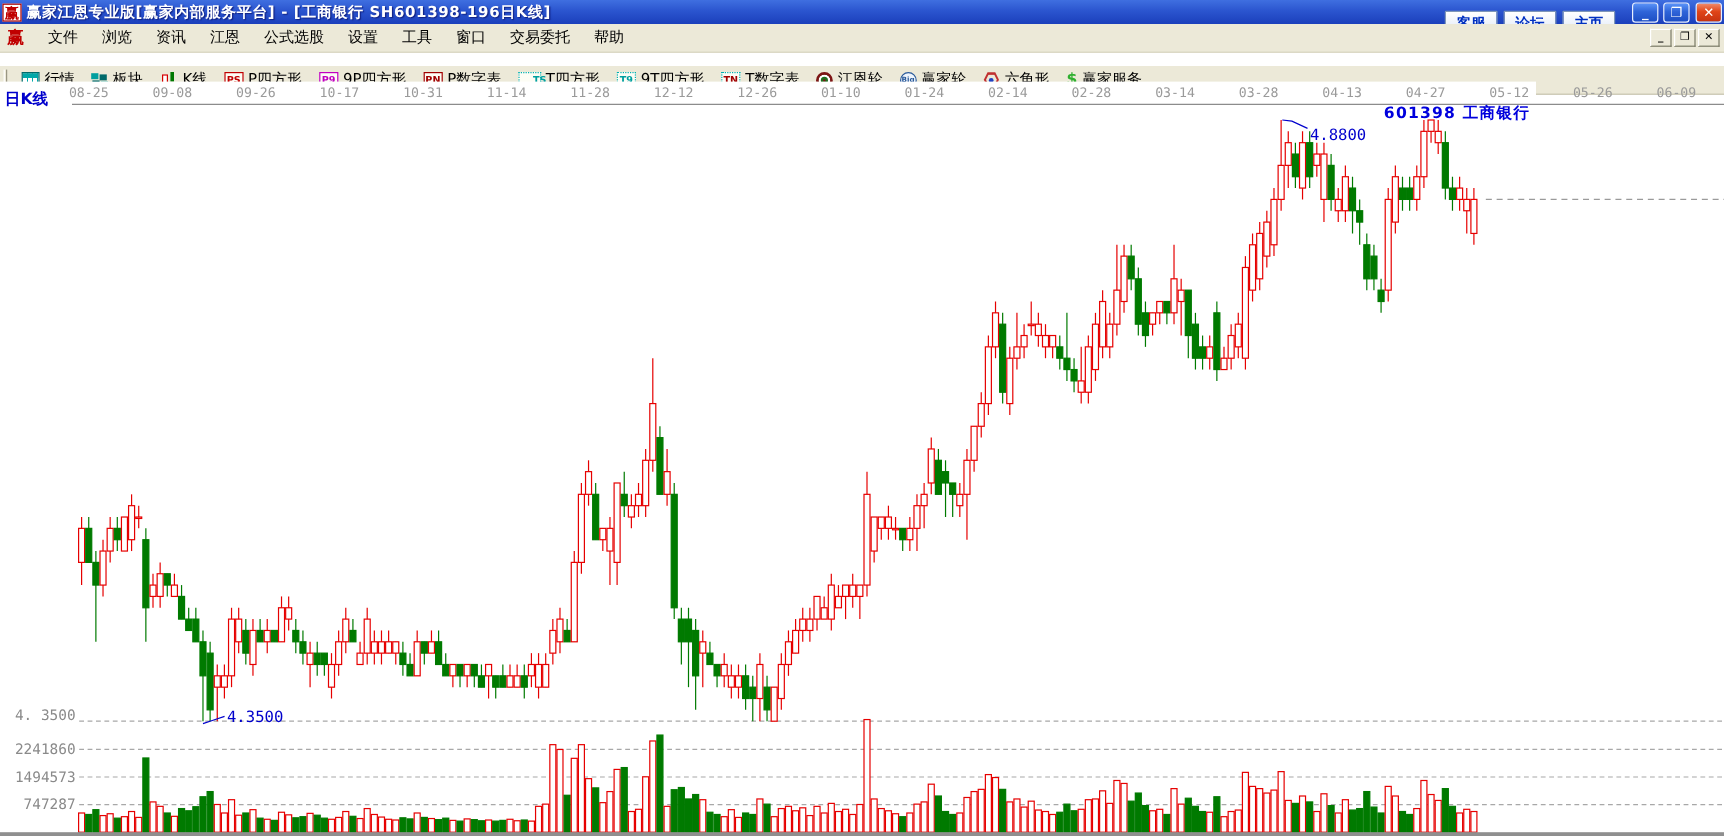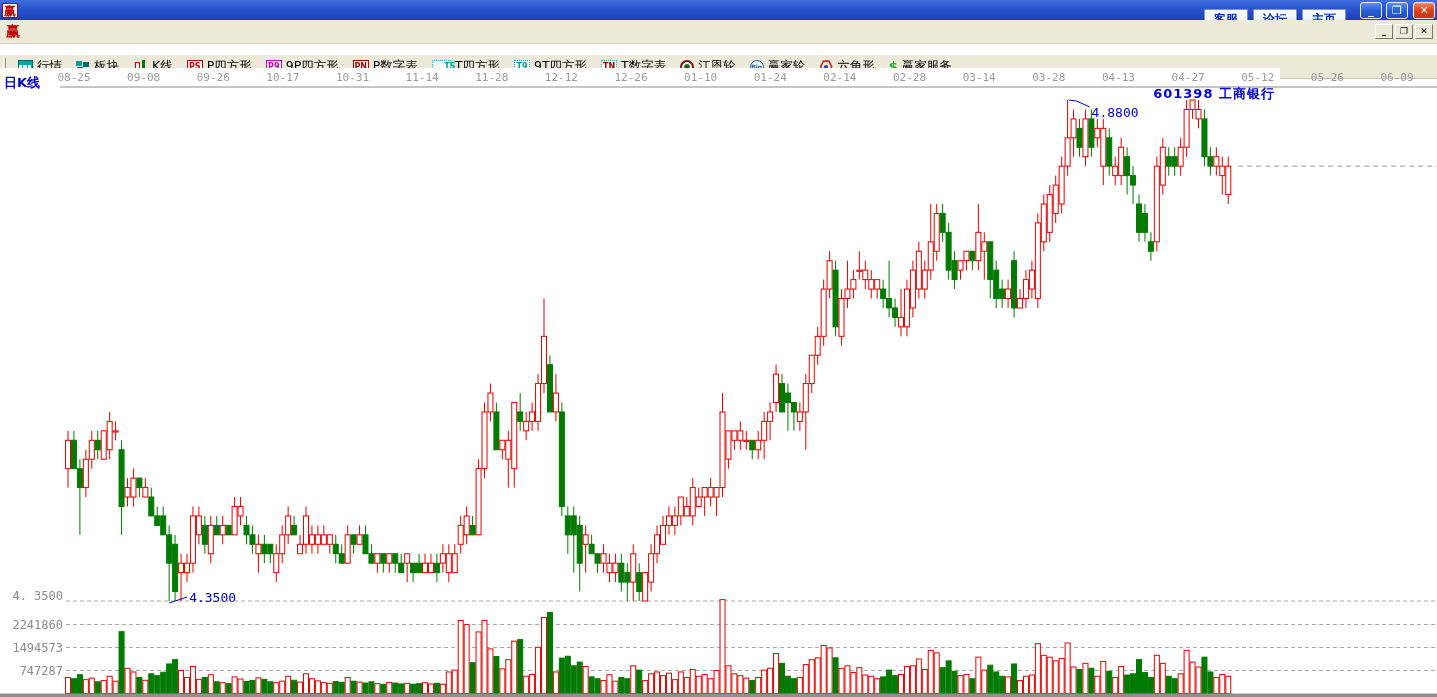--- a/index.html
+++ b/index.html
@@ -72,34 +72,47 @@
   .period-label { position:absolute; left:4px; top:6px; color:#0000cc; font-weight:bold;
     font-size:13px; }
   .symbol-label { position:absolute; right:5px; top:17px; color:#0000dd; font-size:13px;
     font-weight:bold; letter-spacing:1px; }
 </style>
 </head>
 <body>
 
 <div class="titlebar">
   <span class="app-icon">赢</span>
+  <span class="title-text">赢家江恩专业版[赢家内部服务平台] - [工商银行  SH601398-196日K线]</span>
   <div class="title-right">
     <span id="tlinks" style="display:flex;gap:5px;margin-right:10px;margin-top:20px;">
         <span class="tlink">客服</span>
         <span class="tlink">论坛</span>
         <span class="tlink">主页</span>
       </span>
     <span class="win-btn">_</span>
     <span class="win-btn">❐</span>
     <span class="win-btn close">✕</span>
   </div>
 </div>
 
 <div class="menubar">
   <span class="menu-app-icon">赢</span>
+  <span id="menu-items" style="display:flex;">
+      <span class="menu-item">文件</span>
+      <span class="menu-item">浏览</span>
+      <span class="menu-item">资讯</span>
+      <span class="menu-item">江恩</span>
+      <span class="menu-item">公式选股</span>
+      <span class="menu-item">设置</span>
+      <span class="menu-item">工具</span>
+      <span class="menu-item">窗口</span>
+      <span class="menu-item">交易委托</span>
+      <span class="menu-item">帮助</span>
+    </span>
   <span class="menu-right">
     <span class="mini-btn">_</span>
     <span class="mini-btn">❐</span>
     <span class="mini-btn">✕</span>
   </span>
 </div>
 
 <div class="toolbar">
   <span class="tb-handle"></span>
   <span id="tool-items" style="display:flex;align-items:center;">

